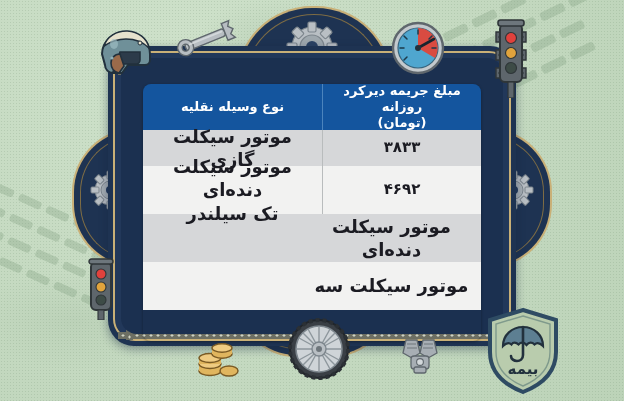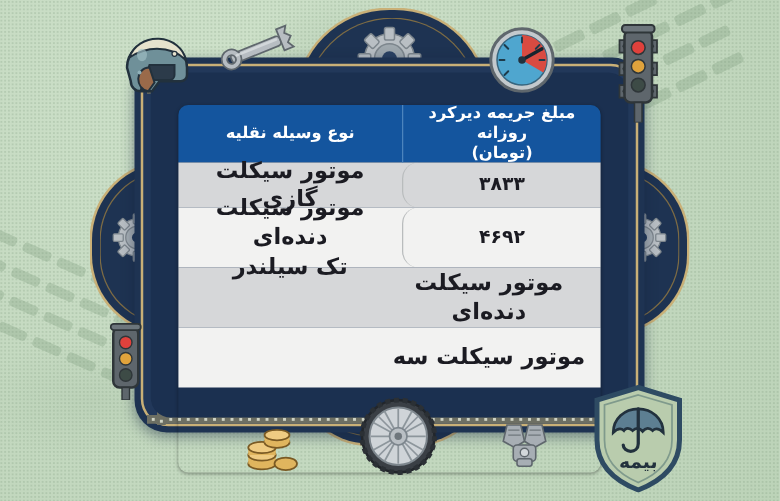--- a/index.html
+++ b/index.html
@@ -102,21 +102,21 @@
     background-image:radial-gradient(circle, #cfd3c4 1.1px, transparent 1.4px);
     background-size:7px 7px;
     background-position:center;
   }
   .chain-h{height:7px;}
   .chain-v{width:7px;}
   .chain-v::after{background-size:7px 7px;}
 
   
   .table{
-    position:absolute;left:143px;top:84px;width:338px;height:294px;
+    position:absolute;left:143px;top:84px;width:338px;height:257px;
     border-radius:8px;overflow:hidden;
     box-shadow:0 1px 3px rgba(0,0,0,.35);
   }
   .trow{display:flex;width:100%;box-sizing:border-box;}
   .thead{
     background:#14559e;height:46px;
   }
   .thead .cell{
     color:#ffffff;font-weight:bold;font-size:13px;line-height:1.25;
   }
@@ -126,21 +126,21 @@
     padding:2px 6px;
   }
   .c-type{width:179px;}
   .c-amt{width:159px;border-left:1px solid #b9bcbd;}
   .thead .c-amt{border-left:1px solid #4c84bd;}
   .r-odd{background:#d6d7d9;}
   .r-even{background:#f2f2f1;}
   .body-cell{
     color:#1b1b22;font-weight:bold;font-size:18px;line-height:1.3;
   }
-  .amt{font-size:15px;letter-spacing:.5px;border-radius:13px;}
+  .amt{font-size:15px;letter-spacing:.5px;}
   .row-h1{height:36px;}
   .row-h2{height:48px;}
 
   
   .obj{position:absolute;}
 
   
   .helmet{left:98px;top:22px;width:56px;height:56px;}
   
   .wrench{left:168px;top:14px;width:78px;height:50px;}
@@ -156,21 +156,21 @@
   .coins{left:196px;top:340px;width:46px;height:38px;}
   
   .wheel{left:288px;top:318px;width:62px;height:62px;}
   
   .engine{left:398px;top:336px;width:44px;height:40px;}
   
   .gear-fl{left:88px;top:168px;width:44px;height:44px;}
   
   .gear-fr{left:492px;top:168px;width:44px;height:44px;}
   
-  .shield{left:474px;top:308px;width:74px;height:86px;}
+  .shield{left:486px;top:308px;width:74px;height:86px;}
 </style>
 </head>
 <body>
 
 <div id="stage">
 
   <div class="bg-base"></div>
   <div class="bg-dots"></div>
   <div class="bg-smudge"></div>
 

